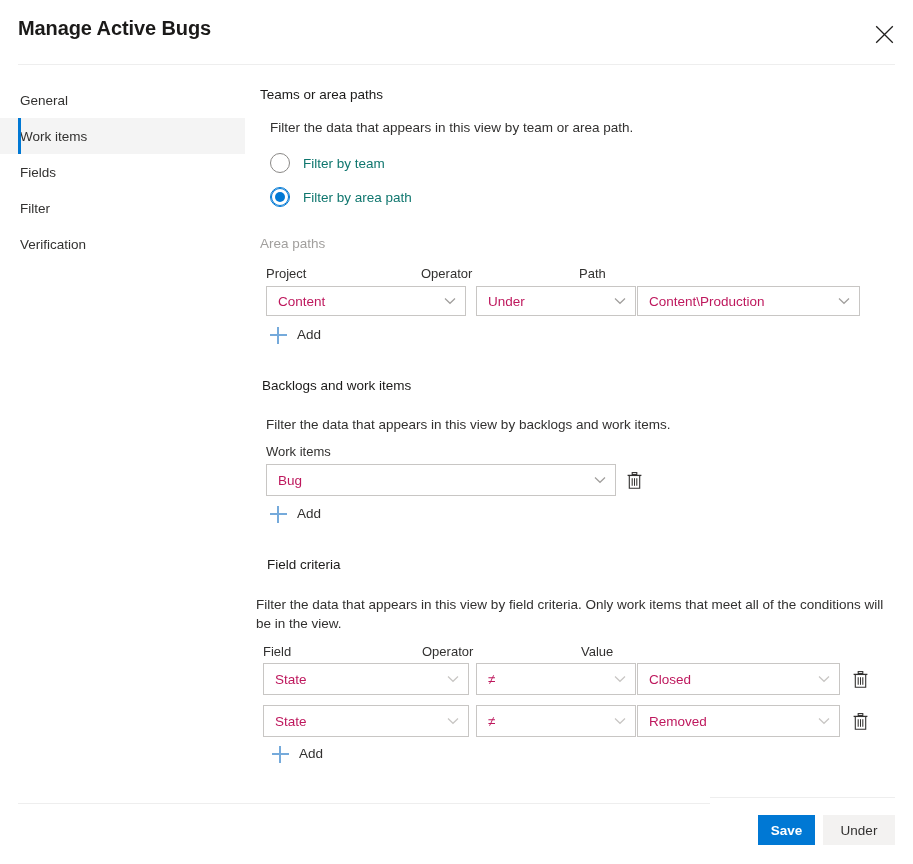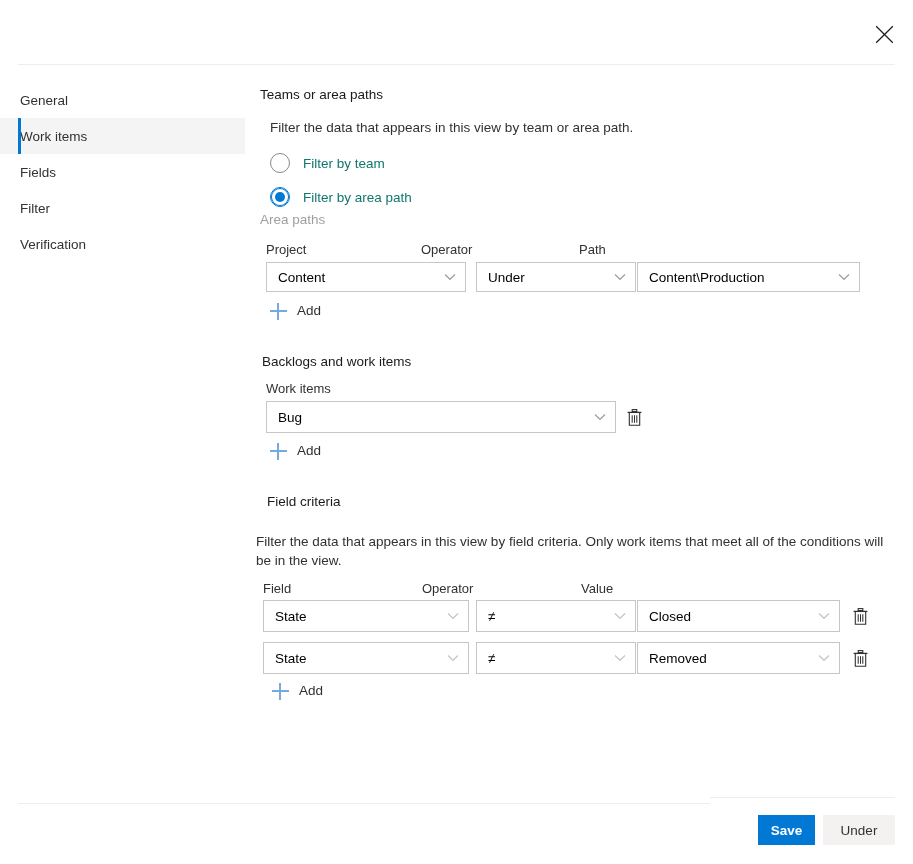--- a/index.html
+++ b/index.html
@@ -148,21 +148,21 @@
   
   .dd {
     position: relative;
     height: 30px;
     border: 1px solid #c8c6c4;
     background: #ffffff;
     display: flex;
     align-items: center;
     padding: 0 26px 0 11px;
     font-size: 13.5px;
-    color: #000000;
+    color: #be185d;
     cursor: pointer;
     overflow: hidden;
     white-space: nowrap;
   }
   .dd .chev {
     position: absolute;
     right: 9px; top: 50%;
     transform: translateY(-50%);
     pointer-events: none;
   }
@@ -241,20 +241,21 @@
     left: 823px; top: 815px;
     width: 72px;
   }
 </style>
 </head>
 <body>
 
 <div class="dialog">
 
   <div class="header">
+    <div class="dialog-title">Manage Active Bugs</div>
     <button class="close-btn" aria-label="Close">
       <svg width="19" height="19" viewBox="0 0 19 19">
         <path d="M1.2 1.2 L17.8 17.8 M17.8 1.2 L1.2 17.8" stroke="#201f1e" stroke-width="1.3" fill="none"></path>
       </svg>
     </button>
   </div>
   <div class="header-divider"></div>
 
   <div class="sidebar">
     <div class="nav-item">
@@ -282,21 +283,21 @@
 
       <div class="radio-row" style="margin-top:11px;">
         <span class="radio-mark"></span>
         <span class="radio-label">Filter by team</span>
       </div>
       <div class="radio-row" style="margin-top:4px;">
         <span class="radio-mark checked"></span>
         <span class="radio-label">Filter by area path</span>
       </div>
 
-      <div class="group-label" style="">Area paths</div>
+      <div class="group-label" style="margin-top:24px;">Area paths</div>
 
       
       <div style="position:relative; height:16px; margin-top:15px;">
         <div class="field-label" style="position:absolute; left:6px; top:0;">Project</div>
         <div class="field-label" style="position:absolute; left:161px; top:0;">Operator</div>
         <div class="field-label" style="position:absolute; left:319px; top:0;">Path</div>
       </div>
 
       
       <div style="position:relative; height:30px; margin-top:4px;">
@@ -327,20 +328,21 @@
       </div>
 
       <div class="add-link" style="margin-left:10px; margin-top:11px;">
         <span class="add-plus"></span>
         <span class="add-text">Add</span>
       </div>
     </div>
 
     <div class="section" style="margin-top:28px;">
       <div class="section-title" style="margin-left:2px;">Backlogs and work items</div>
+      <div class="section-desc" style="margin-top:20px; margin-left:6px;">Filter the data that appears in this view by backlogs and work items.</div>
 
       <div class="field-label" style="margin-top:10px; margin-left:6px;">Work items</div>
 
       <div style="position:relative; height:32px; margin-top:4px;">
         <div class="dd" style="position:absolute; left:6px; top:0; width:350px; height:32px;">
           <span>Bug</span>
           <span class="chev">
             <svg width="12" height="8" viewBox="0 0 12 8">
                 <path d="M1 1.5 L6 6.3 L11 1.5" stroke="#a19f9d" stroke-width="1.2" fill="none"></path>
               </svg>

